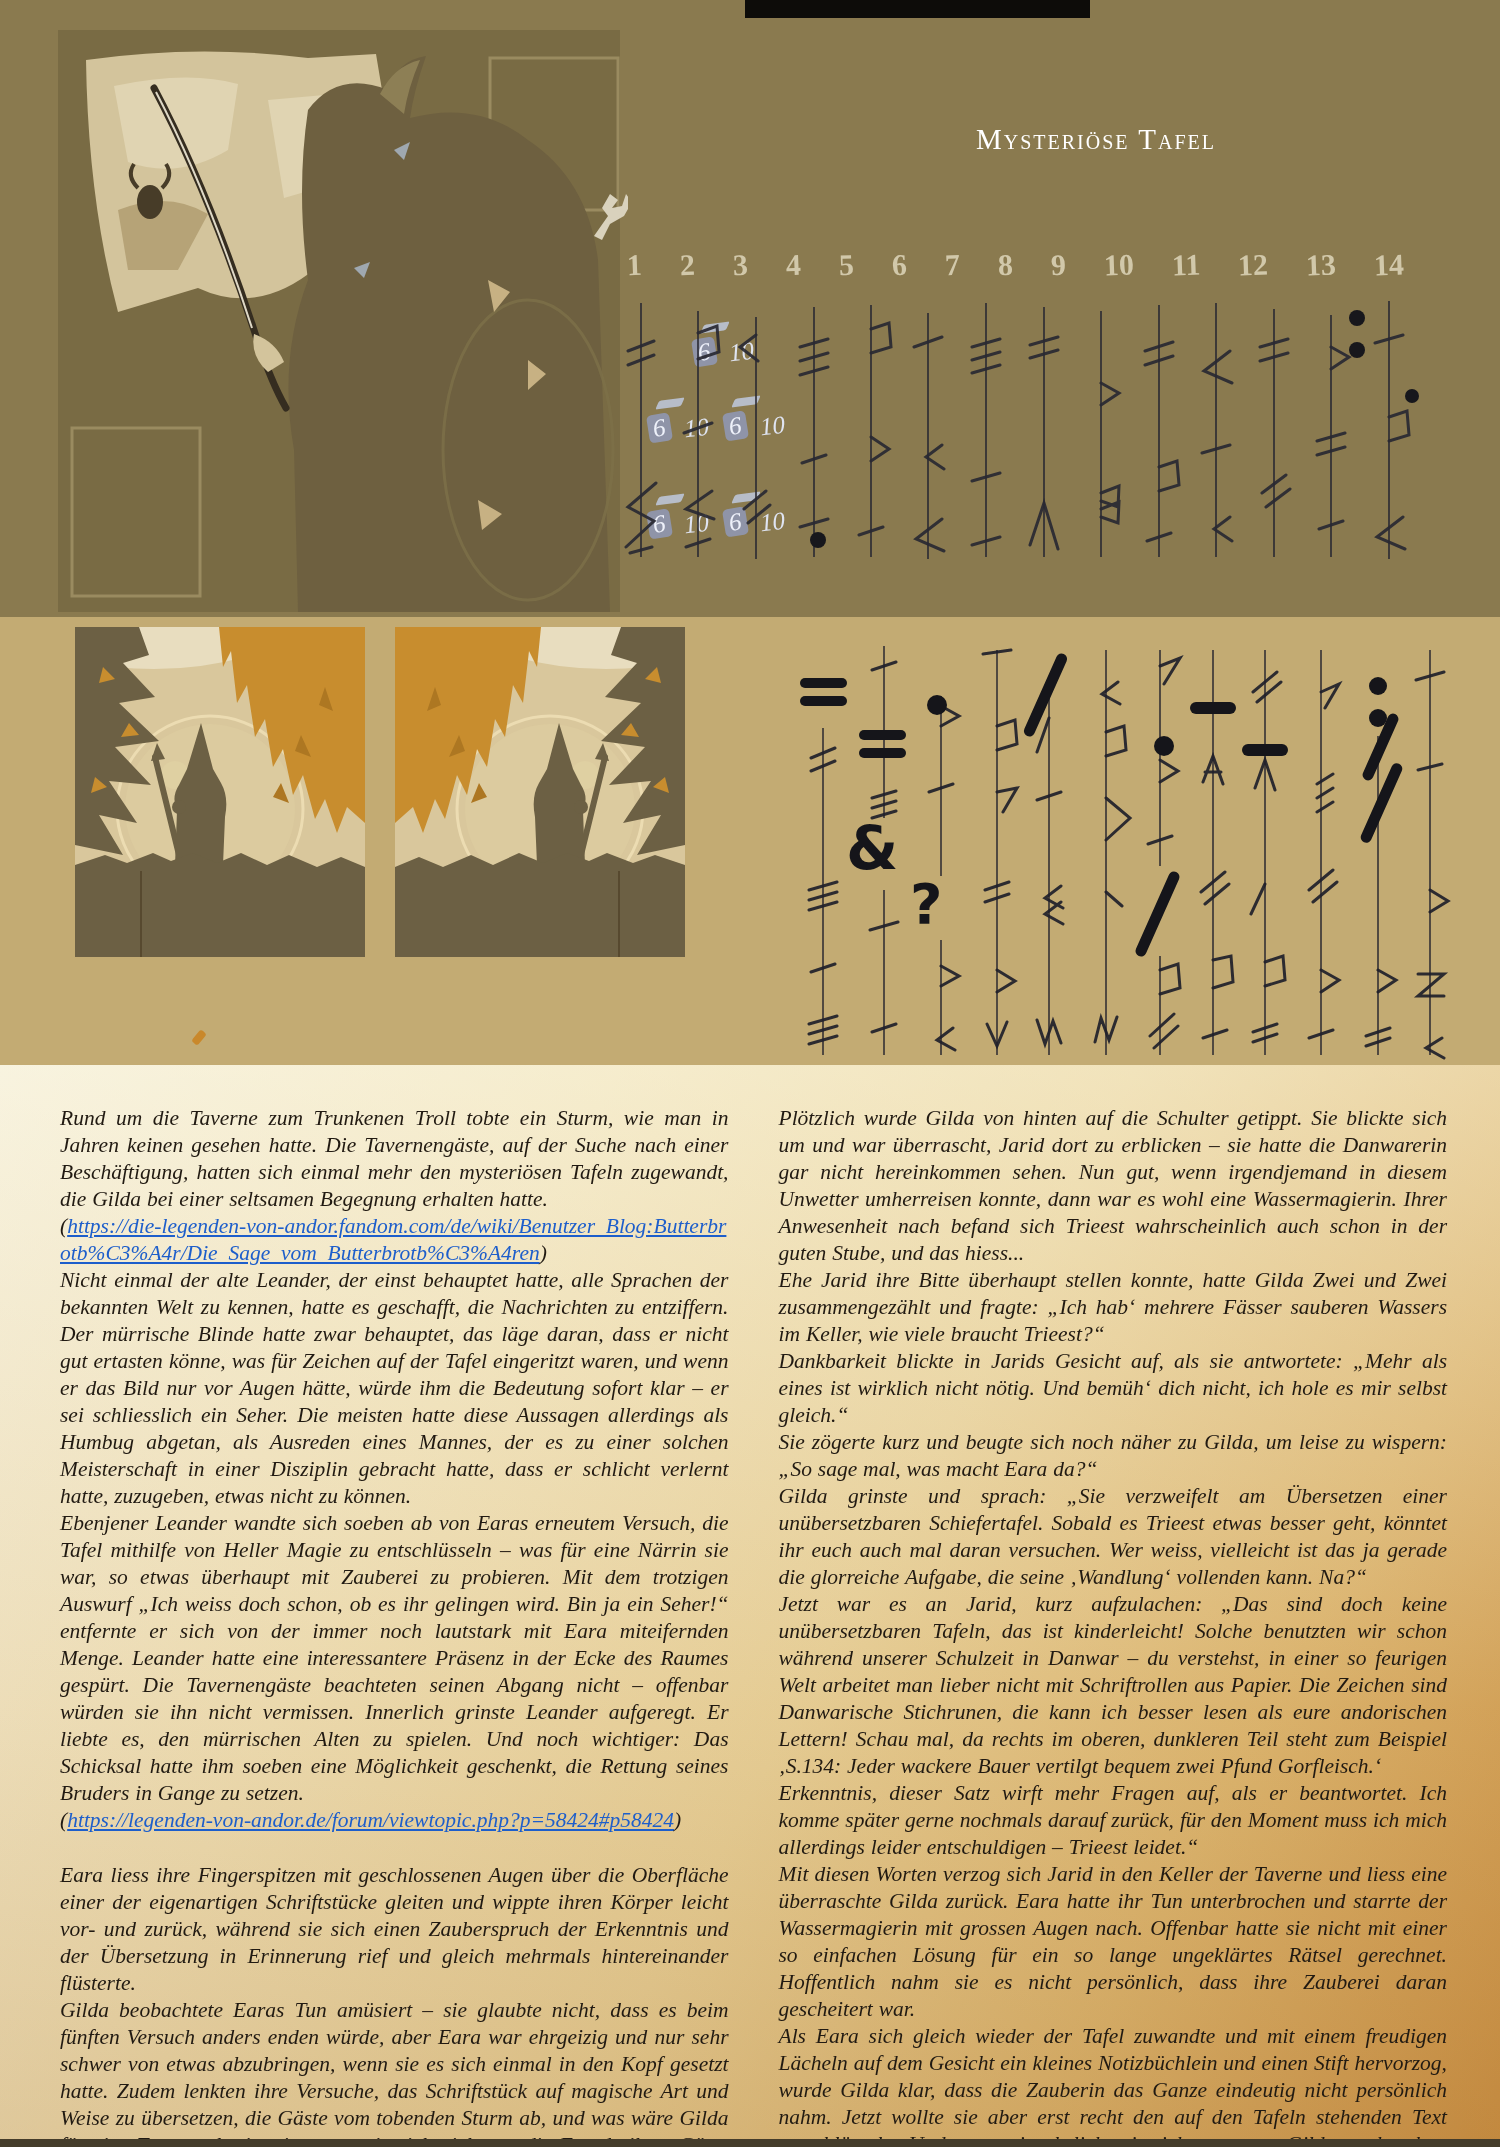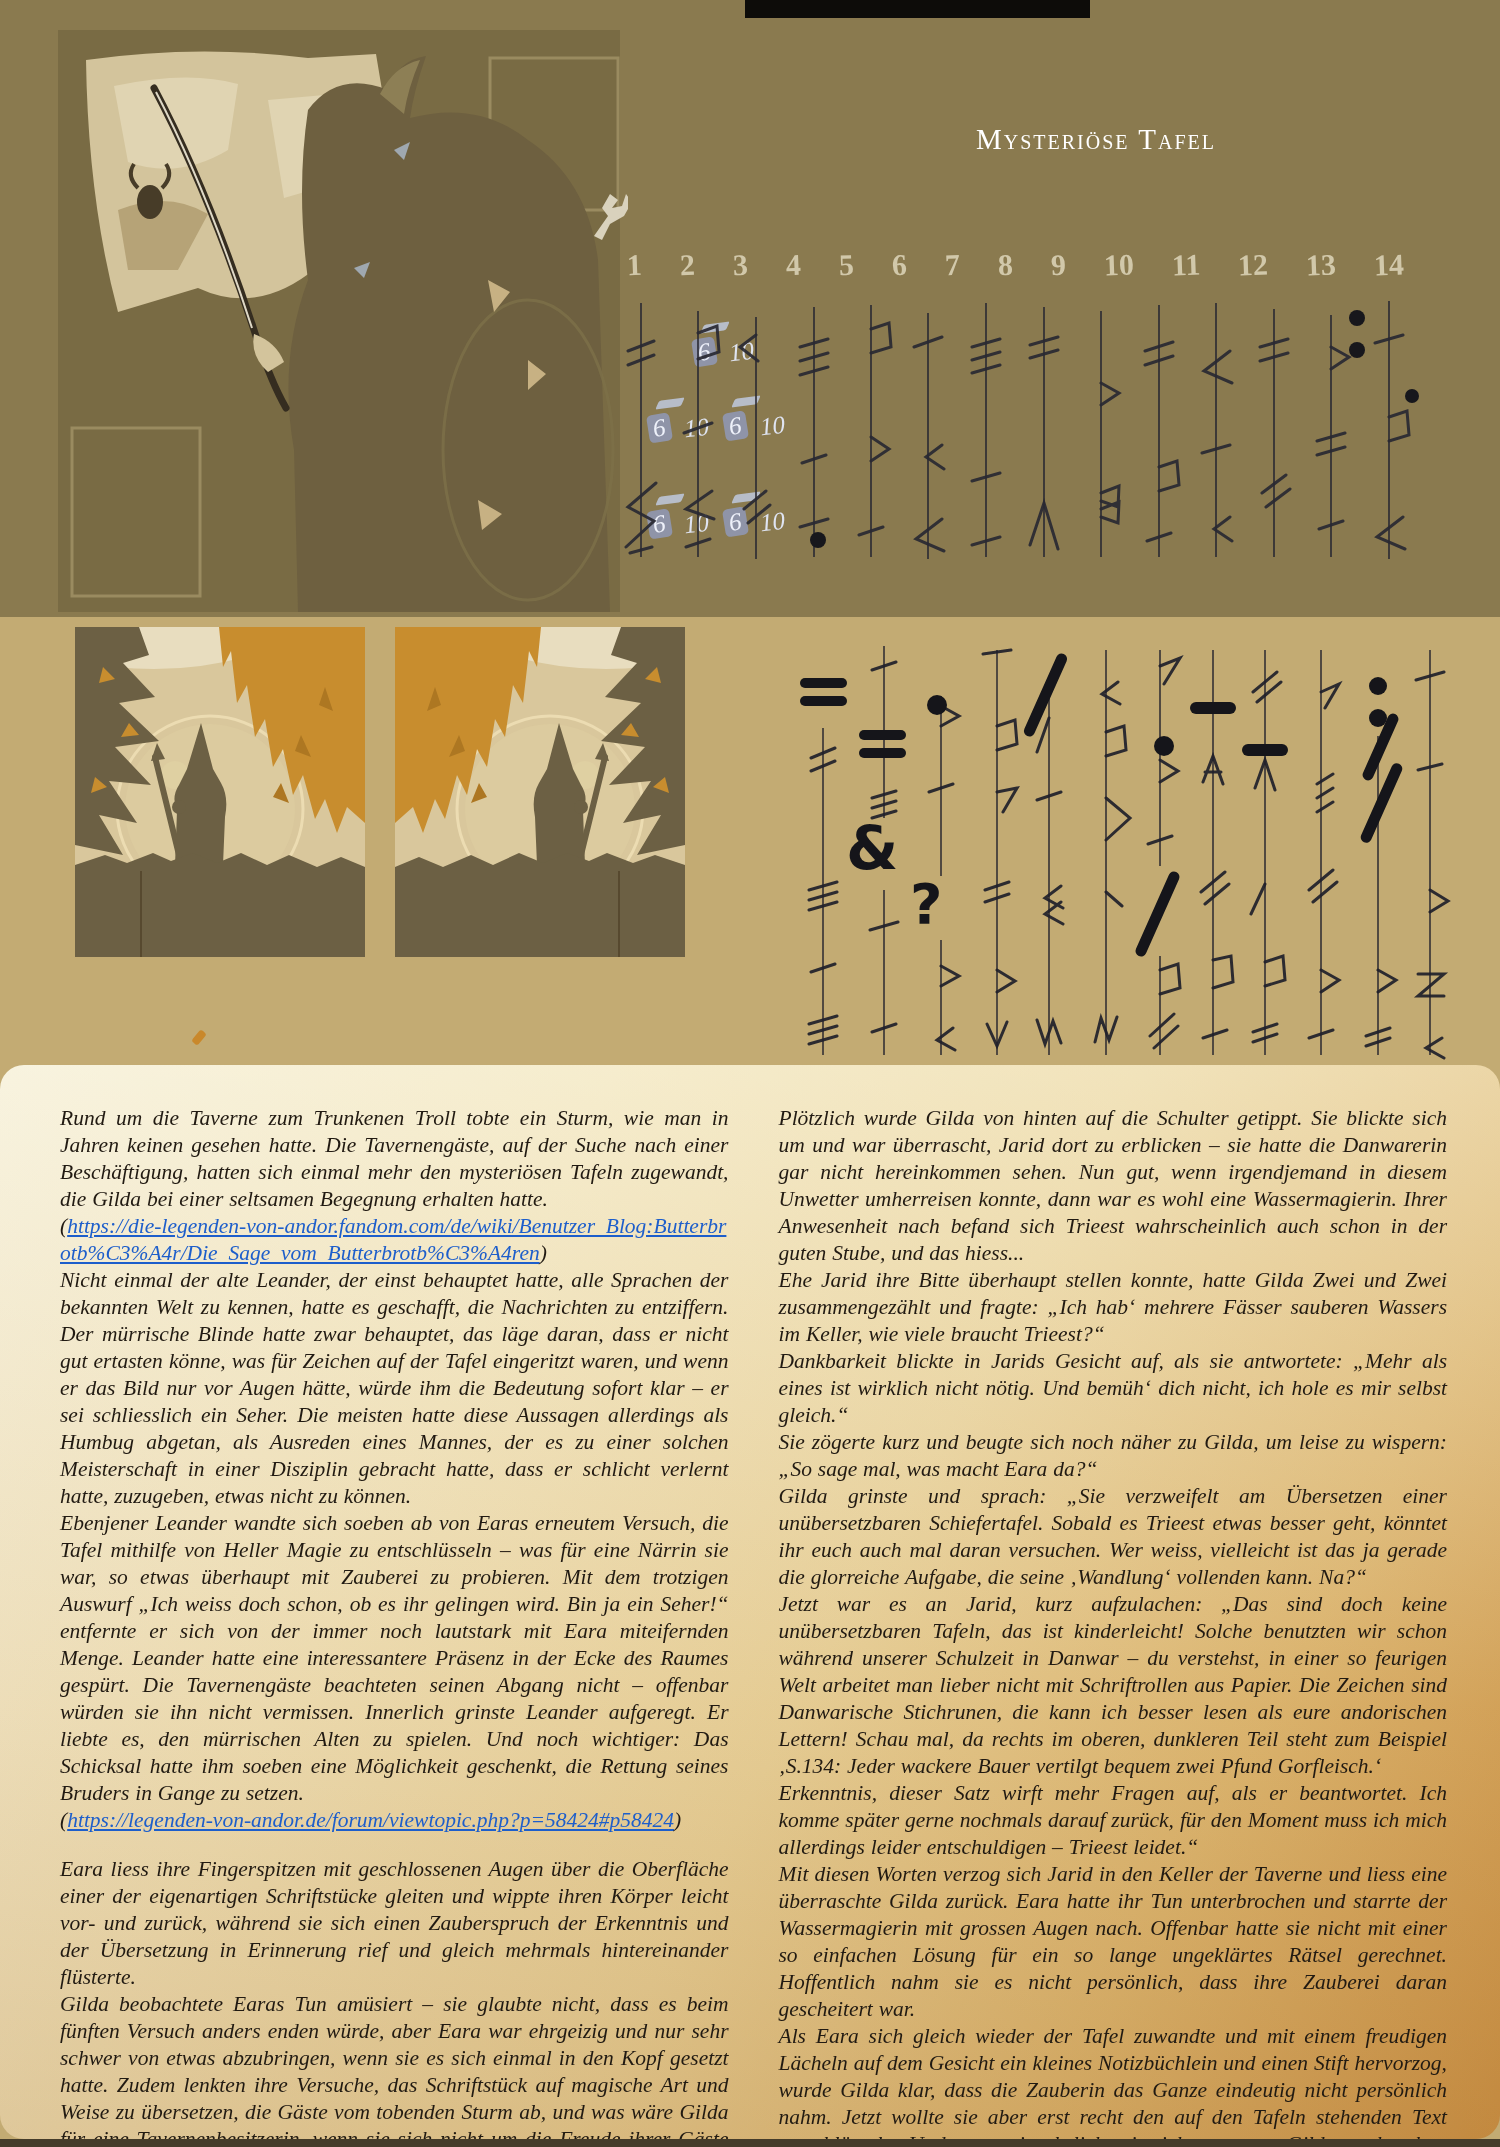--- a/index.html
+++ b/index.html
@@ -38,26 +38,26 @@
   .g-dot{width:20px;height:20px;background:#15151a;border-radius:50%;}
   .g-dash{width:46px;height:12px;background:#15151a;border-radius:6px;}
   .g-colon-dot{width:18px;height:18px;background:#15151a;border-radius:50%;}
   .g-slash{width:11px;background:#15151a;border-radius:6px;transform:rotate(24deg);}
   .g-text{font-family:"DejaVu Sans",sans-serif;font-weight:bold;color:#15151a;line-height:1;}
 
   
   .parchment{position:absolute;left:0;top:1065px;width:1500px;height:1074px;
       background:
         linear-gradient(to bottom, rgba(255,252,235,.38), rgba(190,125,45,.10) 60%, rgba(160,100,30,.22) 100%),
-        linear-gradient(118deg,#f4eed8 0%,#f0e3bb 30%,#e9d49e 55%,#ddb873 78%,#cc9348 100%); border-radius: 24px;}
+        linear-gradient(118deg,#f4eed8 0%,#f0e3bb 30%,#e9d49e 55%,#ddb873 78%,#cc9348 100%);}
   .columns{display:flex;gap:50px;padding:40px 53px 0 60px;}
   .col{width:670px;font-size:21.5px;line-height:27px;text-align:justify;color:#211a12;
       font-style:italic;word-spacing:.5px;}
   .col p{margin:0;}
-  .col p.gap-top{margin-top:22px;}
+  .col p.gap-top{margin-top:28px;}
   .col a{color:#1d5ecb;text-decoration:underline;word-break:break-all;}
 
   .bottom-strip{position:absolute;left:0;top:2139px;width:1500px;height:8px;background:#453c2a;}
 
   svg{display:block;}
   .rl{stroke:#282832;stroke-width:1.7;fill:none;stroke-opacity:.92;}
   .rt{stroke:#282832;stroke-width:3;fill:none;stroke-linecap:round;stroke-opacity:.92;}
   .ml{stroke:#20202a;stroke-width:1.5;fill:none;stroke-opacity:.92;}
   .mt{stroke:#20202a;stroke-width:3;fill:none;stroke-linecap:round;stroke-opacity:.92;}
 </style>

